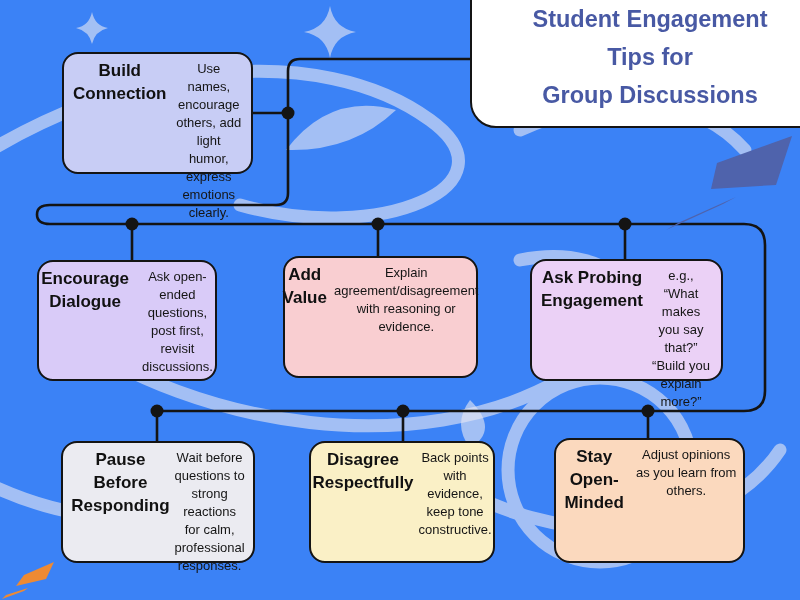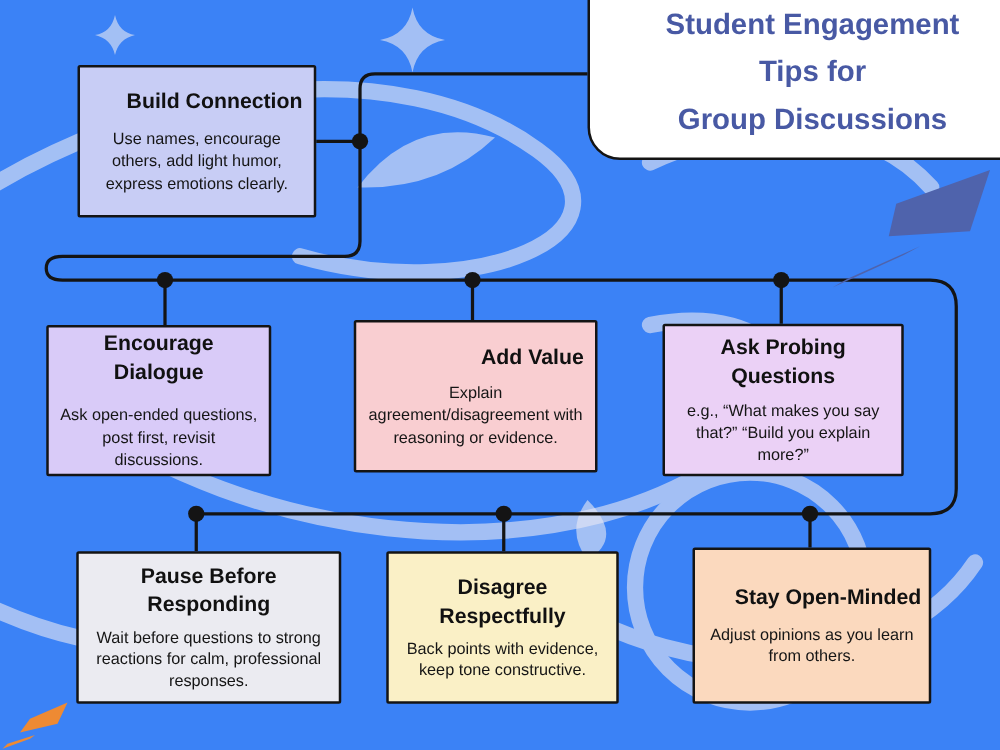--- a/index.html
+++ b/index.html
@@ -3,22 +3,22 @@
 <meta charset="utf-8">
 <style>
   html,body{margin:0;padding:0;}
   body{font-family:"Liberation Sans", sans-serif;background:#ffffff;}
   .canvas{position:relative;width:800px;height:600px;overflow:hidden;background:#3b82f6;}
   .layer{position:absolute;left:0;top:0;width:800px;height:600px;}
   .doodles{z-index:0;}
   .connectors{z-index:1;}
   .connectors path{fill:none;stroke-width:2.6px;}
   .decor{z-index:3;}
-  .node{position:absolute;z-index:2;border:2.6px solid #141414;border-radius:2px;
-        display:flex;flex-direction:column;justify-content:center;align-items:flex-end;
+  .node{position:absolute;z-index:2;border:2.6px solid #141414;border-radius:16px;
+        display:flex;flex-direction:row;justify-content:center;align-items:flex-start;
         text-align:center;box-sizing:border-box;padding:6px 9px;gap:9px;}
   .node-title{font-size:17px;font-weight:700;color:#111;line-height:1.35;}
   .node-body{font-size:13px;color:#151515;line-height:1.38;}
   .title-box{position:absolute;z-index:2;left:470px;top:-28px;width:360px;height:156px;
              background:#ffffff;border:2.6px solid #141414;border-radius:26px;
              display:flex;flex-direction:column;justify-content:flex-end;align-items:center;
              padding-bottom:12px;box-sizing:border-box;}
   .title-line{font-size:23.5px;font-weight:700;line-height:1.62;text-align:center;width:100%;}
 </style>
 </head>
@@ -91,25 +91,25 @@
     <div class="node-title">Encourage Dialogue</div>
     <div class="node-body">Ask open-ended questions, post first, revisit discussions.</div>
   </div>
 
   <div class="node" style="left: 283px; top: 256px; width: 195px; height: 122px; gap: 7px; background: rgb(249, 206, 209);">
     <div class="node-title">Add Value</div>
     <div class="node-body">Explain agreement/disagreement with reasoning or evidence.</div>
   </div>
 
   <div class="node" style="left: 530px; top: 259px; width: 193px; height: 122px; gap: 7px; background: rgb(235, 209, 246);">
-    <div class="node-title">Ask Probing Questions</div>
+    <div class="node-title">Ask Probing Engagement</div>
     <div class="node-body">e.g., “What makes you say that?” “Build you explain more?”</div>
   </div>
 
-  <div class="node" style="left: 61px; top: 441px; width: 212px; height: 122px; gap: 5px; background: rgb(235, 235, 241);">
+  <div class="node" style="left: 61px; top: 441px; width: 194px; height: 122px; gap: 5px; background: rgb(235, 235, 241);">
     <div class="node-title">Pause Before Responding</div>
     <div class="node-body">Wait before questions to strong reactions for calm, professional responses.</div>
   </div>
 
   <div class="node" style="left: 309px; top: 441px; width: 186px; height: 122px; gap: 5px; background: rgb(250, 240, 198);">
     <div class="node-title">Disagree Respectfully</div>
     <div class="node-body">Back points with evidence, keep tone constructive.</div>
   </div>
 
   <div class="node" style="left: 554px; top: 438px; width: 191px; height: 125px; padding: 6px; background: rgb(251, 217, 190);">

